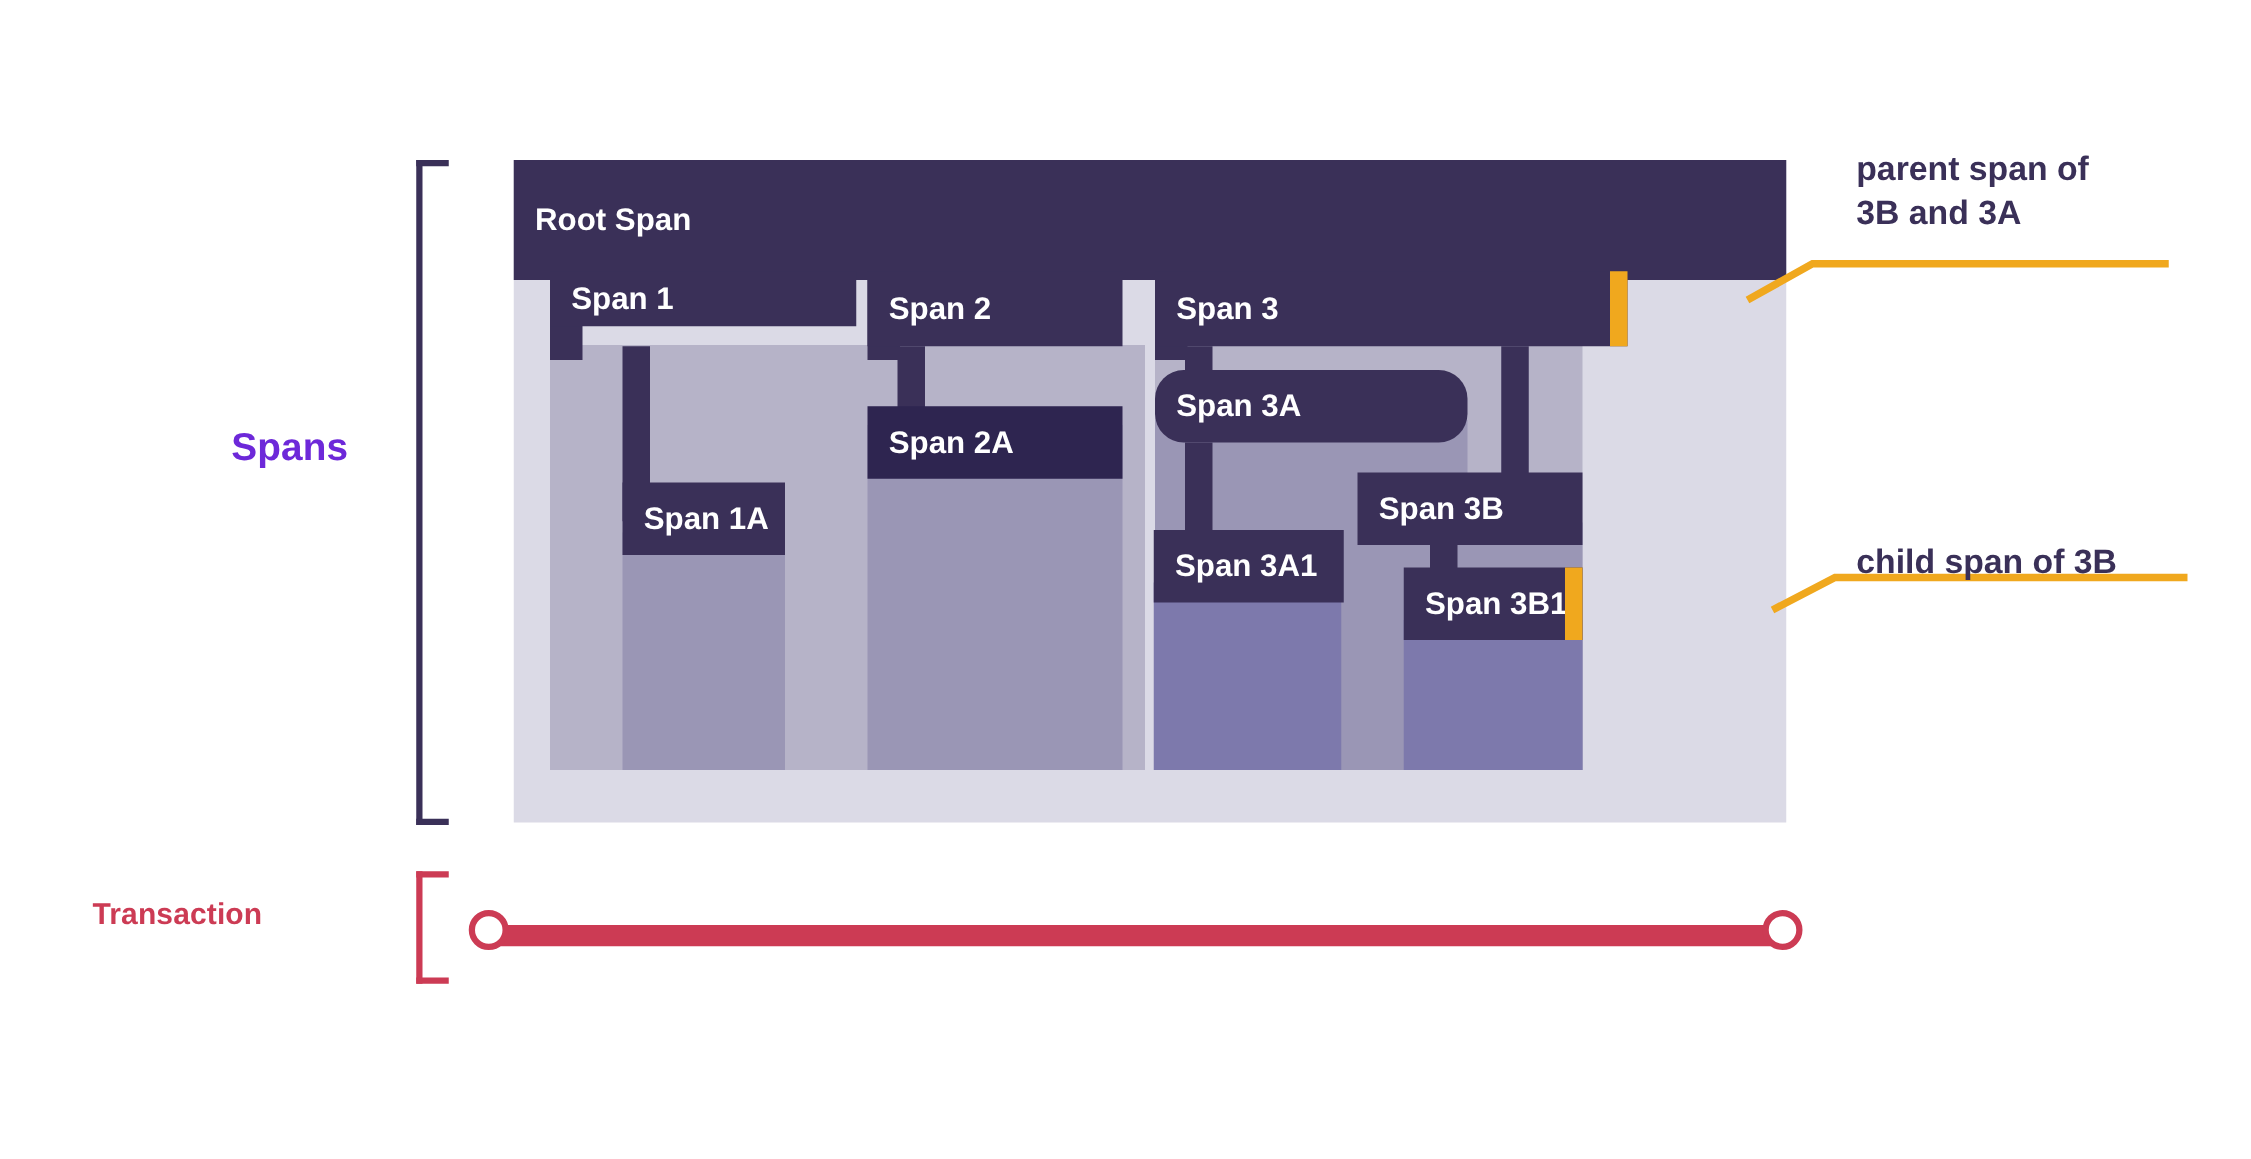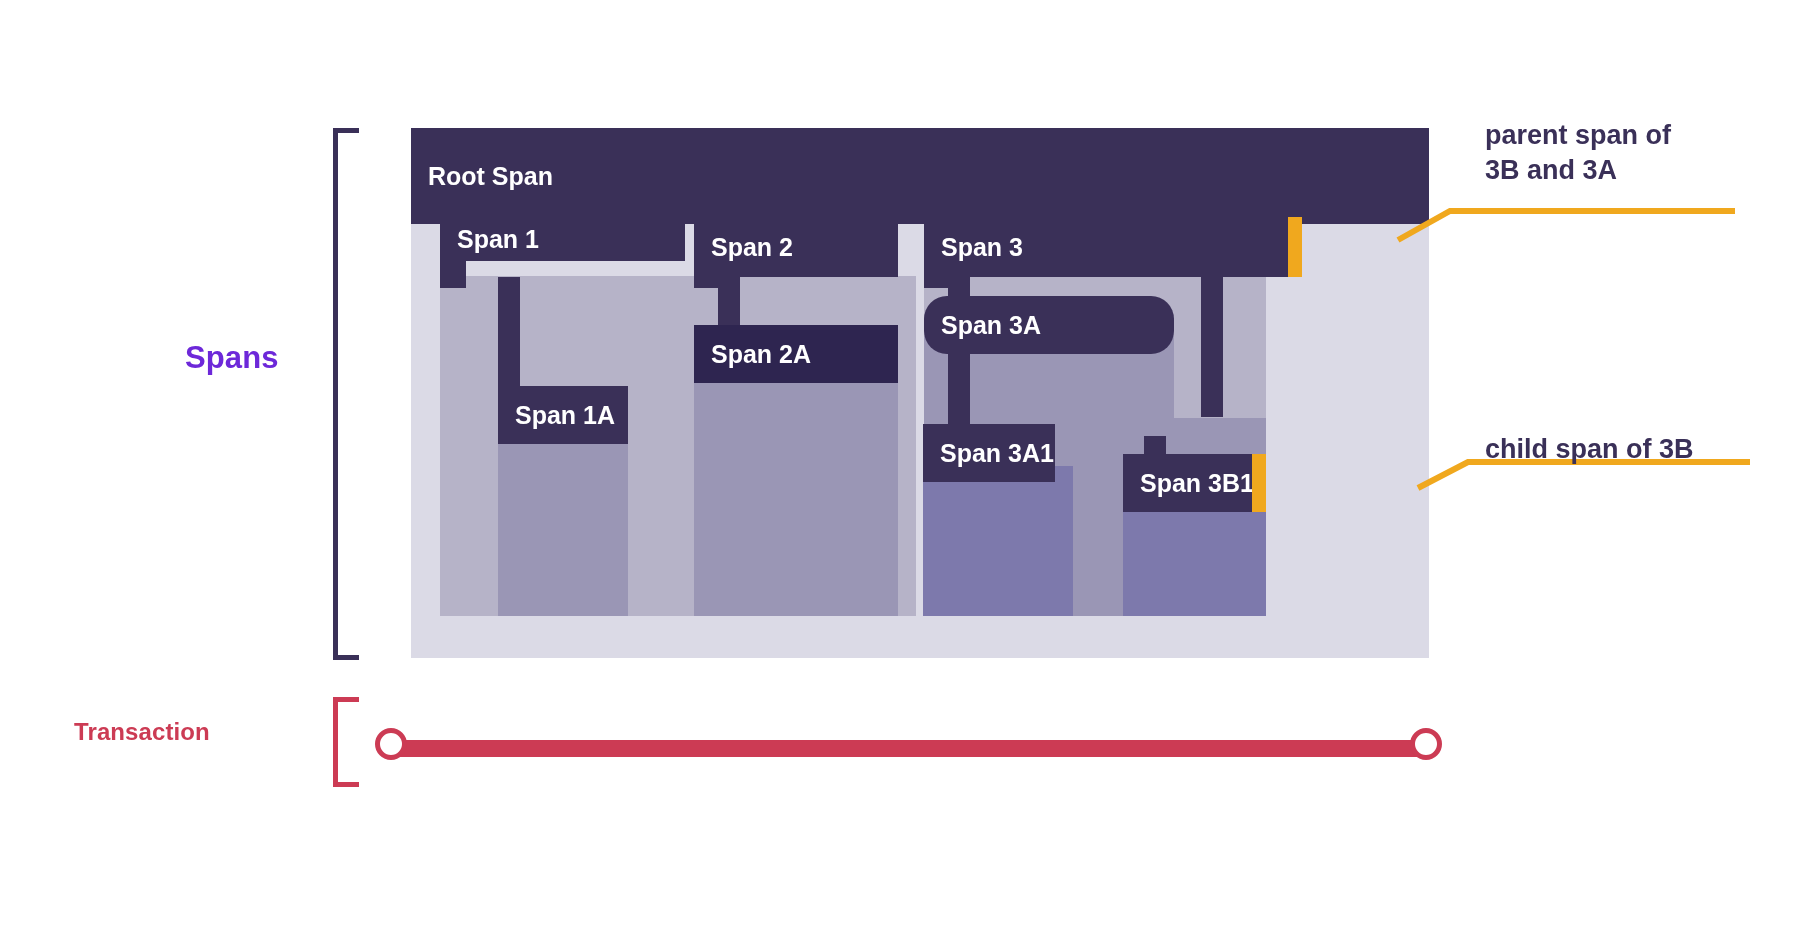--- a/index.html
+++ b/index.html
@@ -147,24 +147,25 @@
     <div class="layer body-l1" style="left:513px;top:148px;width:342px;height:340px;"></div>
     <div class="stub" style="left:513px;top:74px;width:26px;height:86px;"></div>
     <div class="span" id="span-3" style="left:513px;top:89px;width:378px;height:60px;">Span 3</div>
 
     <div class="layer body-l2" style="left:513px;top:208px;width:250px;height:280px;"></div>
     <div class="stub" style="left:537px;top:149px;width:22px;height:46px;"></div>
     <div class="span" id="span-3a" style="left:513px;top:168px;width:250px;height:58px;border-radius:23px;">Span 3A</div>
 
     <div class="layer body-l3" style="left:512px;top:338px;width:150px;height:150px;"></div>
     <div class="stub" style="left:537px;top:226px;width:22px;height:110px;"></div>
-    <div class="span" id="span-3a1" style="left:512px;top:296px;width:132px;height:58px;">Span 3A1</div>
+    <div class="span" id="span-3a1" style="left:512px;top:296px;width:152px;height:58px;">Span 3A1</div>
 
     <div class="layer body-l2" style="left:675px;top:290px;width:180px;height:198px;"></div>
     <div class="stub" style="left:790px;top:149px;width:22px;height:140px;"></div>
+    <div class="span" id="span-3b" style="left:675px;top:250px;width:180px;height:58px;">Span 3B</div>
 
     <div class="layer body-l3" style="left:712px;top:368px;width:143px;height:120px;"></div>
     <div class="stub" style="left:733px;top:308px;width:22px;height:60px;"></div>
     <div class="span" id="span-3b1" style="left:712px;top:326px;width:143px;height:58px;">Span 3B1</div>
 
     <div class="marker" style="left:877px;top:89px;width:14px;height:60px;"></div>
     <div class="marker" style="left:841px;top:326px;width:14px;height:58px;"></div>
   </div>
 
   <svg id="leaders">

